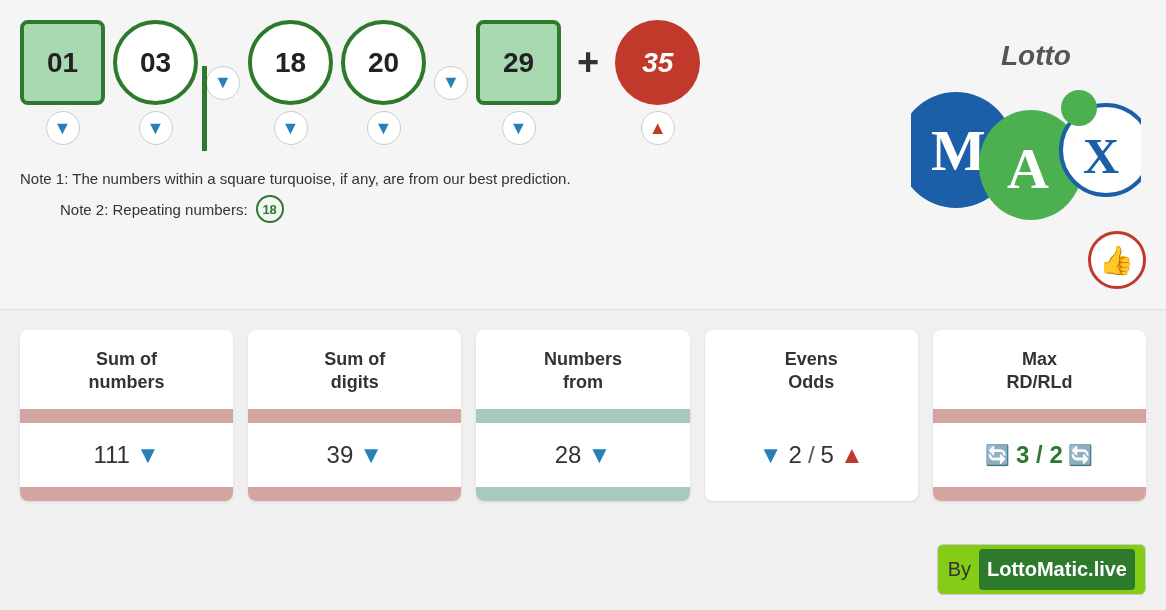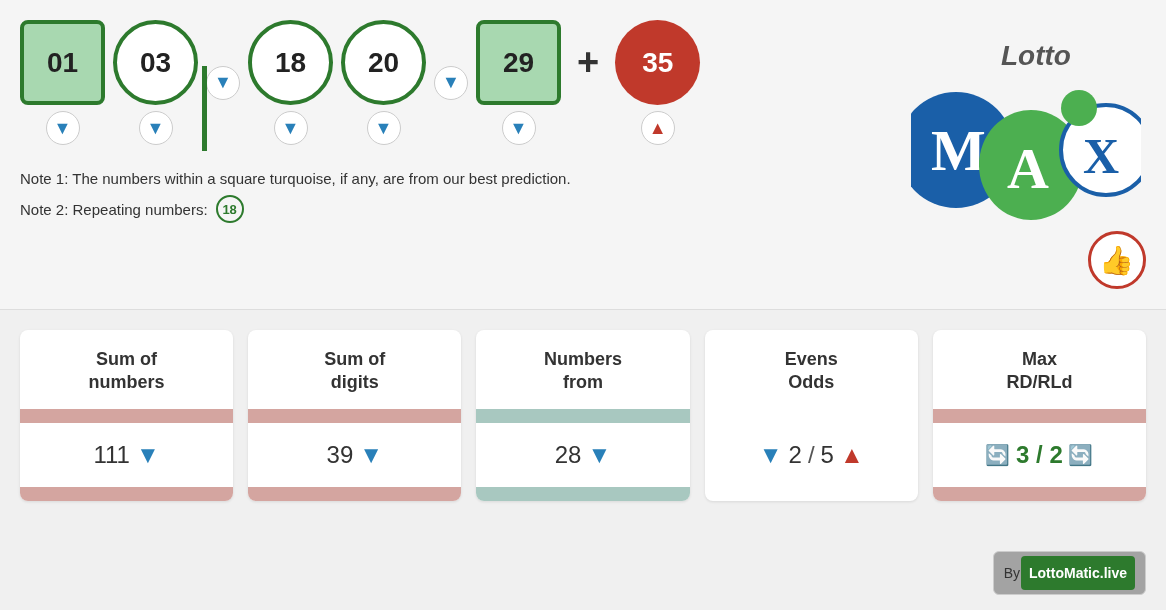--- a/index.html
+++ b/index.html
@@ -189,28 +189,28 @@
     }
     .stat-value .arrow-down-val { color: #2980b9; }
     .stat-value .arrow-up-val { color: #c0392b; }
     .stat-value .refresh-icon { color: #2d7a2d; font-size: 20px; }
 
     
     .attribution {
       position: absolute;
       bottom: 15px;
       right: 20px;
-      background: #a3a3a3;
+      background: #84cc16;
       border: 1px solid #ccc;
       border-radius: 6px;
       padding: 4px 10px;
-      font-size: 14px;
-      display: flex;
-      align-items: center;
-      gap: 1px;
+      font-size: 20px;
+      display: flex;
+      align-items: center;
+      gap: 8px;
     }
 
     .attribution .by-text { color: #333; }
     .attribution .brand { 
       background: #2d7a2d; 
       color: white; 
       padding: 9px 8px; 
       border-radius: 4px;
       font-weight: bold;
     }
@@ -279,36 +279,36 @@
           <div class="ball highlighted" style="border-radius:8px;width:85px;height:85px;">
             <span>29</span>
           </div>
           <div class="arrow-btn">
             <span style="color:#2980b9;font-size:18px;">▼</span>
           </div>
         </div>
 
         <div style="font-size:38px;font-weight:bold;color:#333;padding:0 8px;padding-bottom:40px;">+</div>
 
-        <div style="display:flex;flex-direction:column;align-items:center;gap:6px;">
+        <div style="display:flex;flex-direction:column;align-items:center;gap:6px;font-style:italic;">
           <div class="bonus-ball" style="width:85px;height:85px;">
             <span>35</span>
           </div>
           <div class="arrow-btn">
             <span style="color:#c0392b;font-size:18px;">▲</span>
           </div>
         </div>
 
       </div>
 
       <div class="notes-section" style="padding:15px 0 0 0;">
         <div class="note">
           <span>Note 1: The numbers within a square turquoise, if any, are from our best prediction.</span>
         </div>
-        <div class="note" style="display:flex;align-items:center;gap:4px;">
+        <div class="note" style="display:flex;align-items:center;gap:4px;margin-left:40px;">
           <span>Note 2: Repeating numbers:</span>
           <span class="repeating-badge">18</span>
         </div>
       </div>
 
     </div>
 
     <div class="logo-area">
       <svg width="230" height="200" viewBox="0 0 230 200">
 

